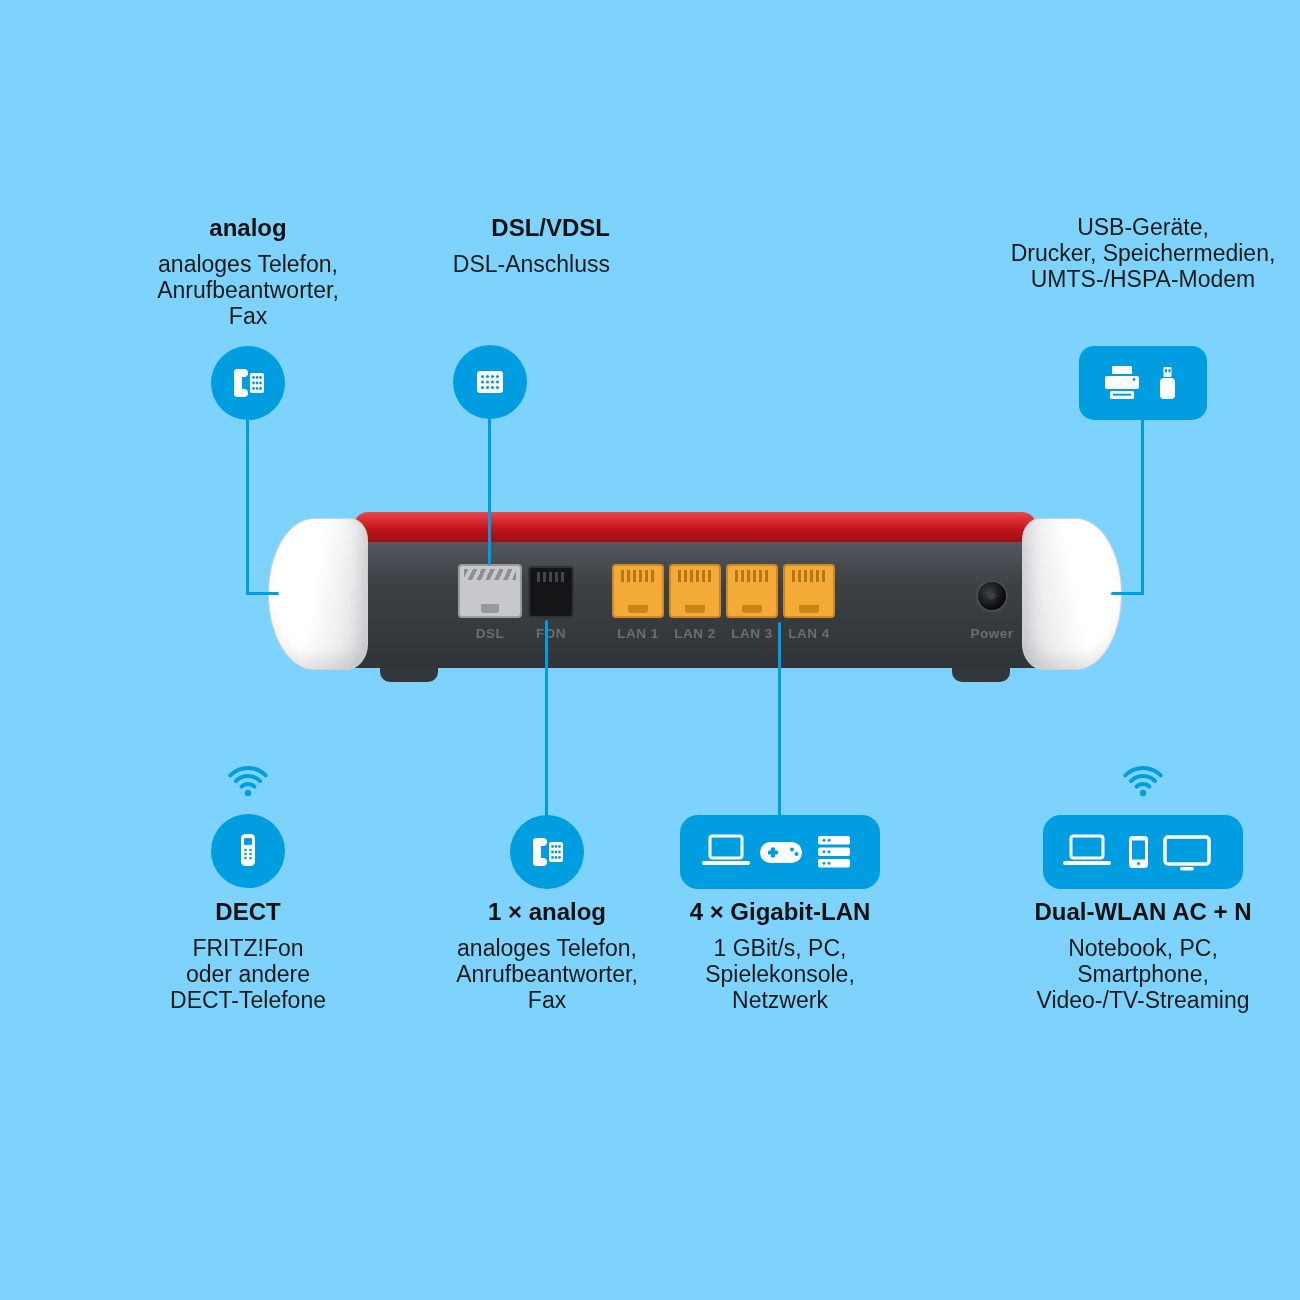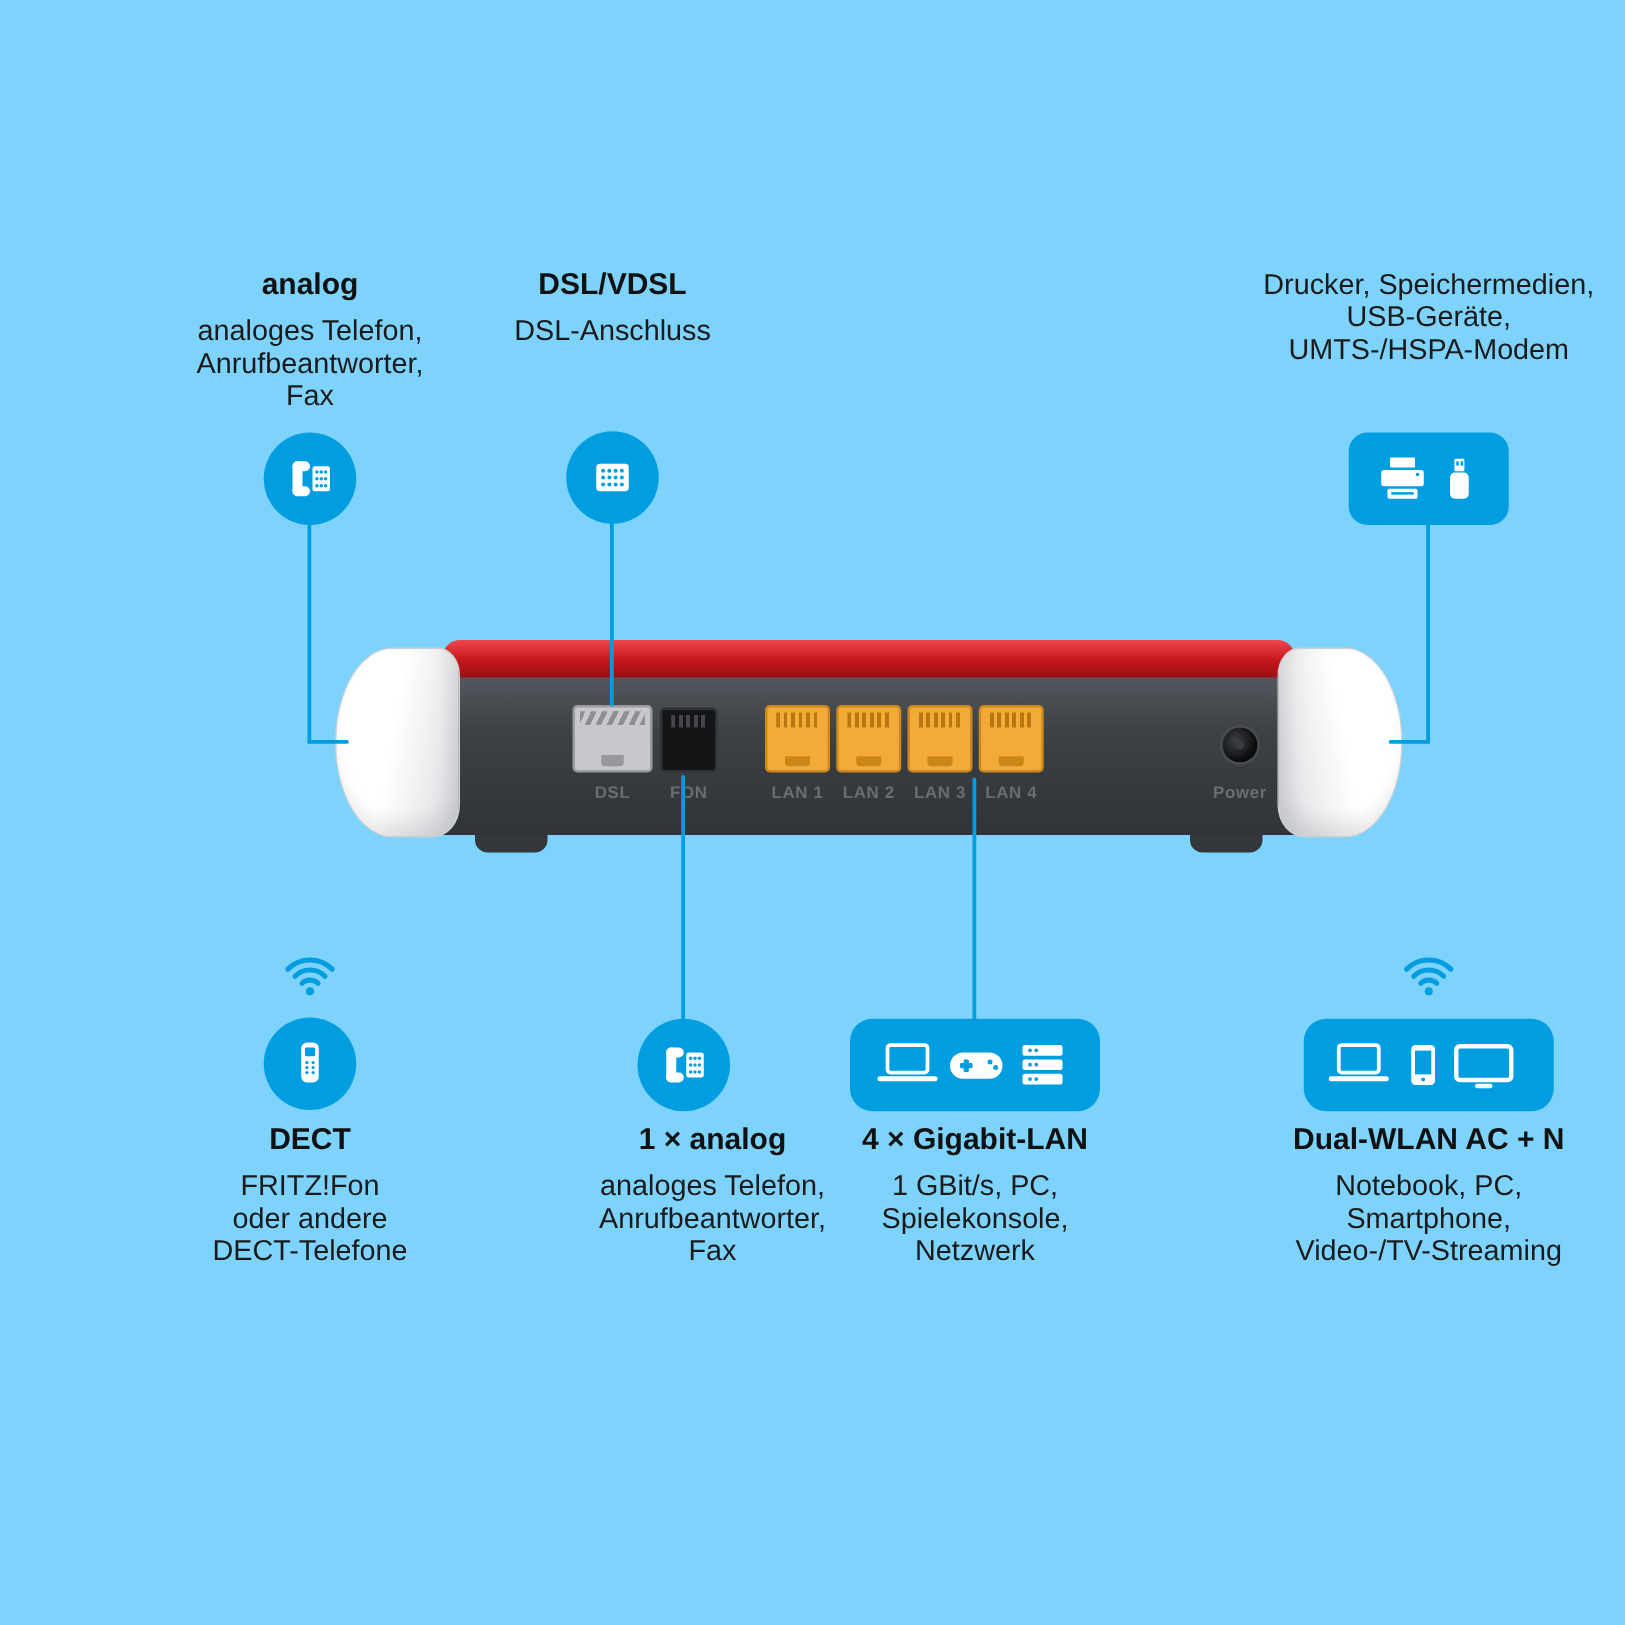--- a/index.html
+++ b/index.html
@@ -109,31 +109,31 @@
 
   <div class="callout" style="left:128px;top:214px;width:240px;">
     <div class="callout-title">analog</div>
     <div class="callout-desc">
       <div>analoges Telefon,</div>
       <div>Anrufbeantworter,</div>
       <div>Fax</div>
     </div>
   </div>
 
-  <div class="callout" style="left:370px;top:214px;width:240px;">
+  <div class="callout" style="left:370px;top:214px;width:240px;text-align:right;">
     <div class="callout-title">DSL/VDSL</div>
     <div class="callout-desc">
       <div>DSL-Anschluss</div>
     </div>
   </div>
 
   <div class="callout" style="left:1003px;top:214px;width:280px;">
     <div class="callout-desc">
+      <div>USB-Geräte,</div>
       <div>Drucker, Speichermedien,</div>
-      <div>USB-Geräte,</div>
       <div>UMTS-/HSPA-Modem</div>
     </div>
   </div>
 
   <div class="circle-icon" style="left:211px;top:346px;">
     <svg width="44" height="44" viewBox="0 0 44 44">
       <rect x="8" y="8" width="8" height="28" rx="4" fill="#fff"></rect>
       <rect x="8" y="8" width="14" height="8" rx="4" fill="#fff"></rect>
       <rect x="8" y="28" width="14" height="8" rx="4" fill="#fff"></rect>
       <rect x="24" y="12" width="14" height="20" rx="2" fill="#fff"></rect>
@@ -297,21 +297,21 @@
 
   <div class="callout" style="left:128px;top:898px;width:240px;">
     <div class="callout-title">DECT</div>
     <div class="callout-desc">
       <div>FRITZ!Fon</div>
       <div>oder andere</div>
       <div>DECT-Telefone</div>
     </div>
   </div>
 
-  <div class="callout" style="left:450px;top:898px;width:240px;">
+  <div class="callout" style="left:427px;top:898px;width:240px;">
     <div class="callout-title">1 × analog</div>
     <div class="callout-desc">
       <div>analoges Telefon,</div>
       <div>Anrufbeantworter,</div>
       <div>Fax</div>
     </div>
   </div>
 
   <div class="callout" style="left:655px;top:898px;width:250px;">
     <div class="callout-title">4 × Gigabit-LAN</div>

